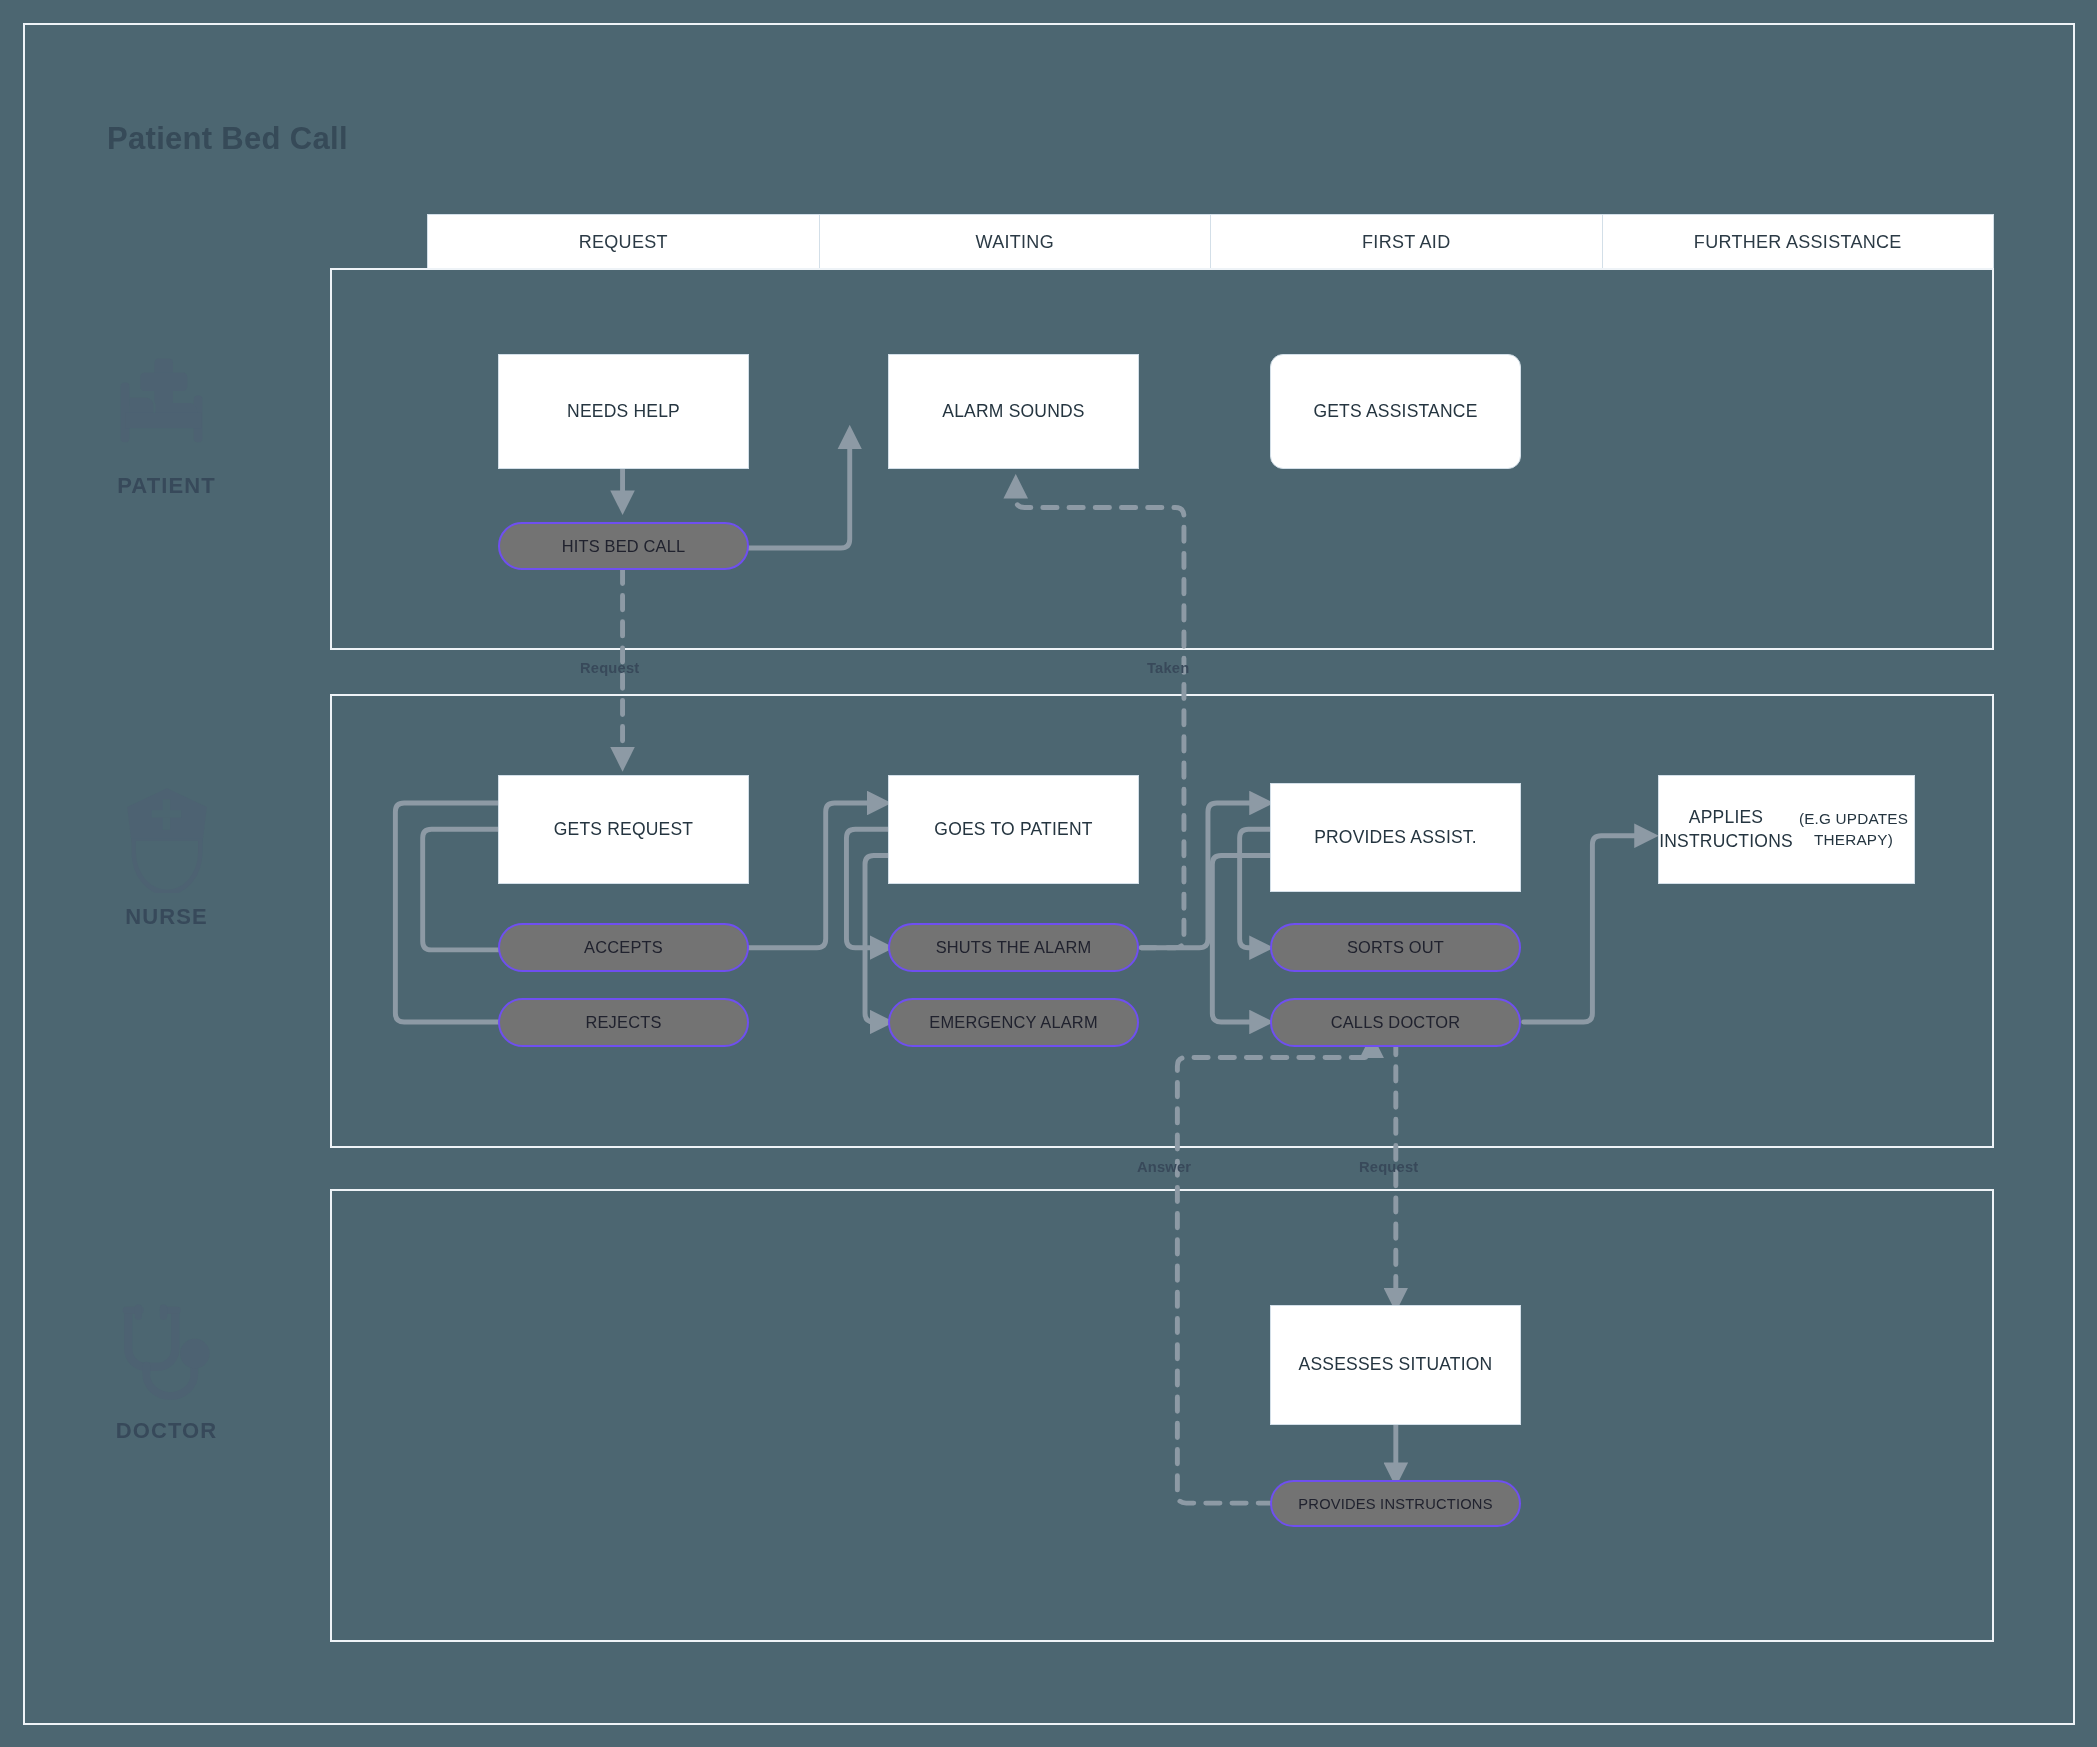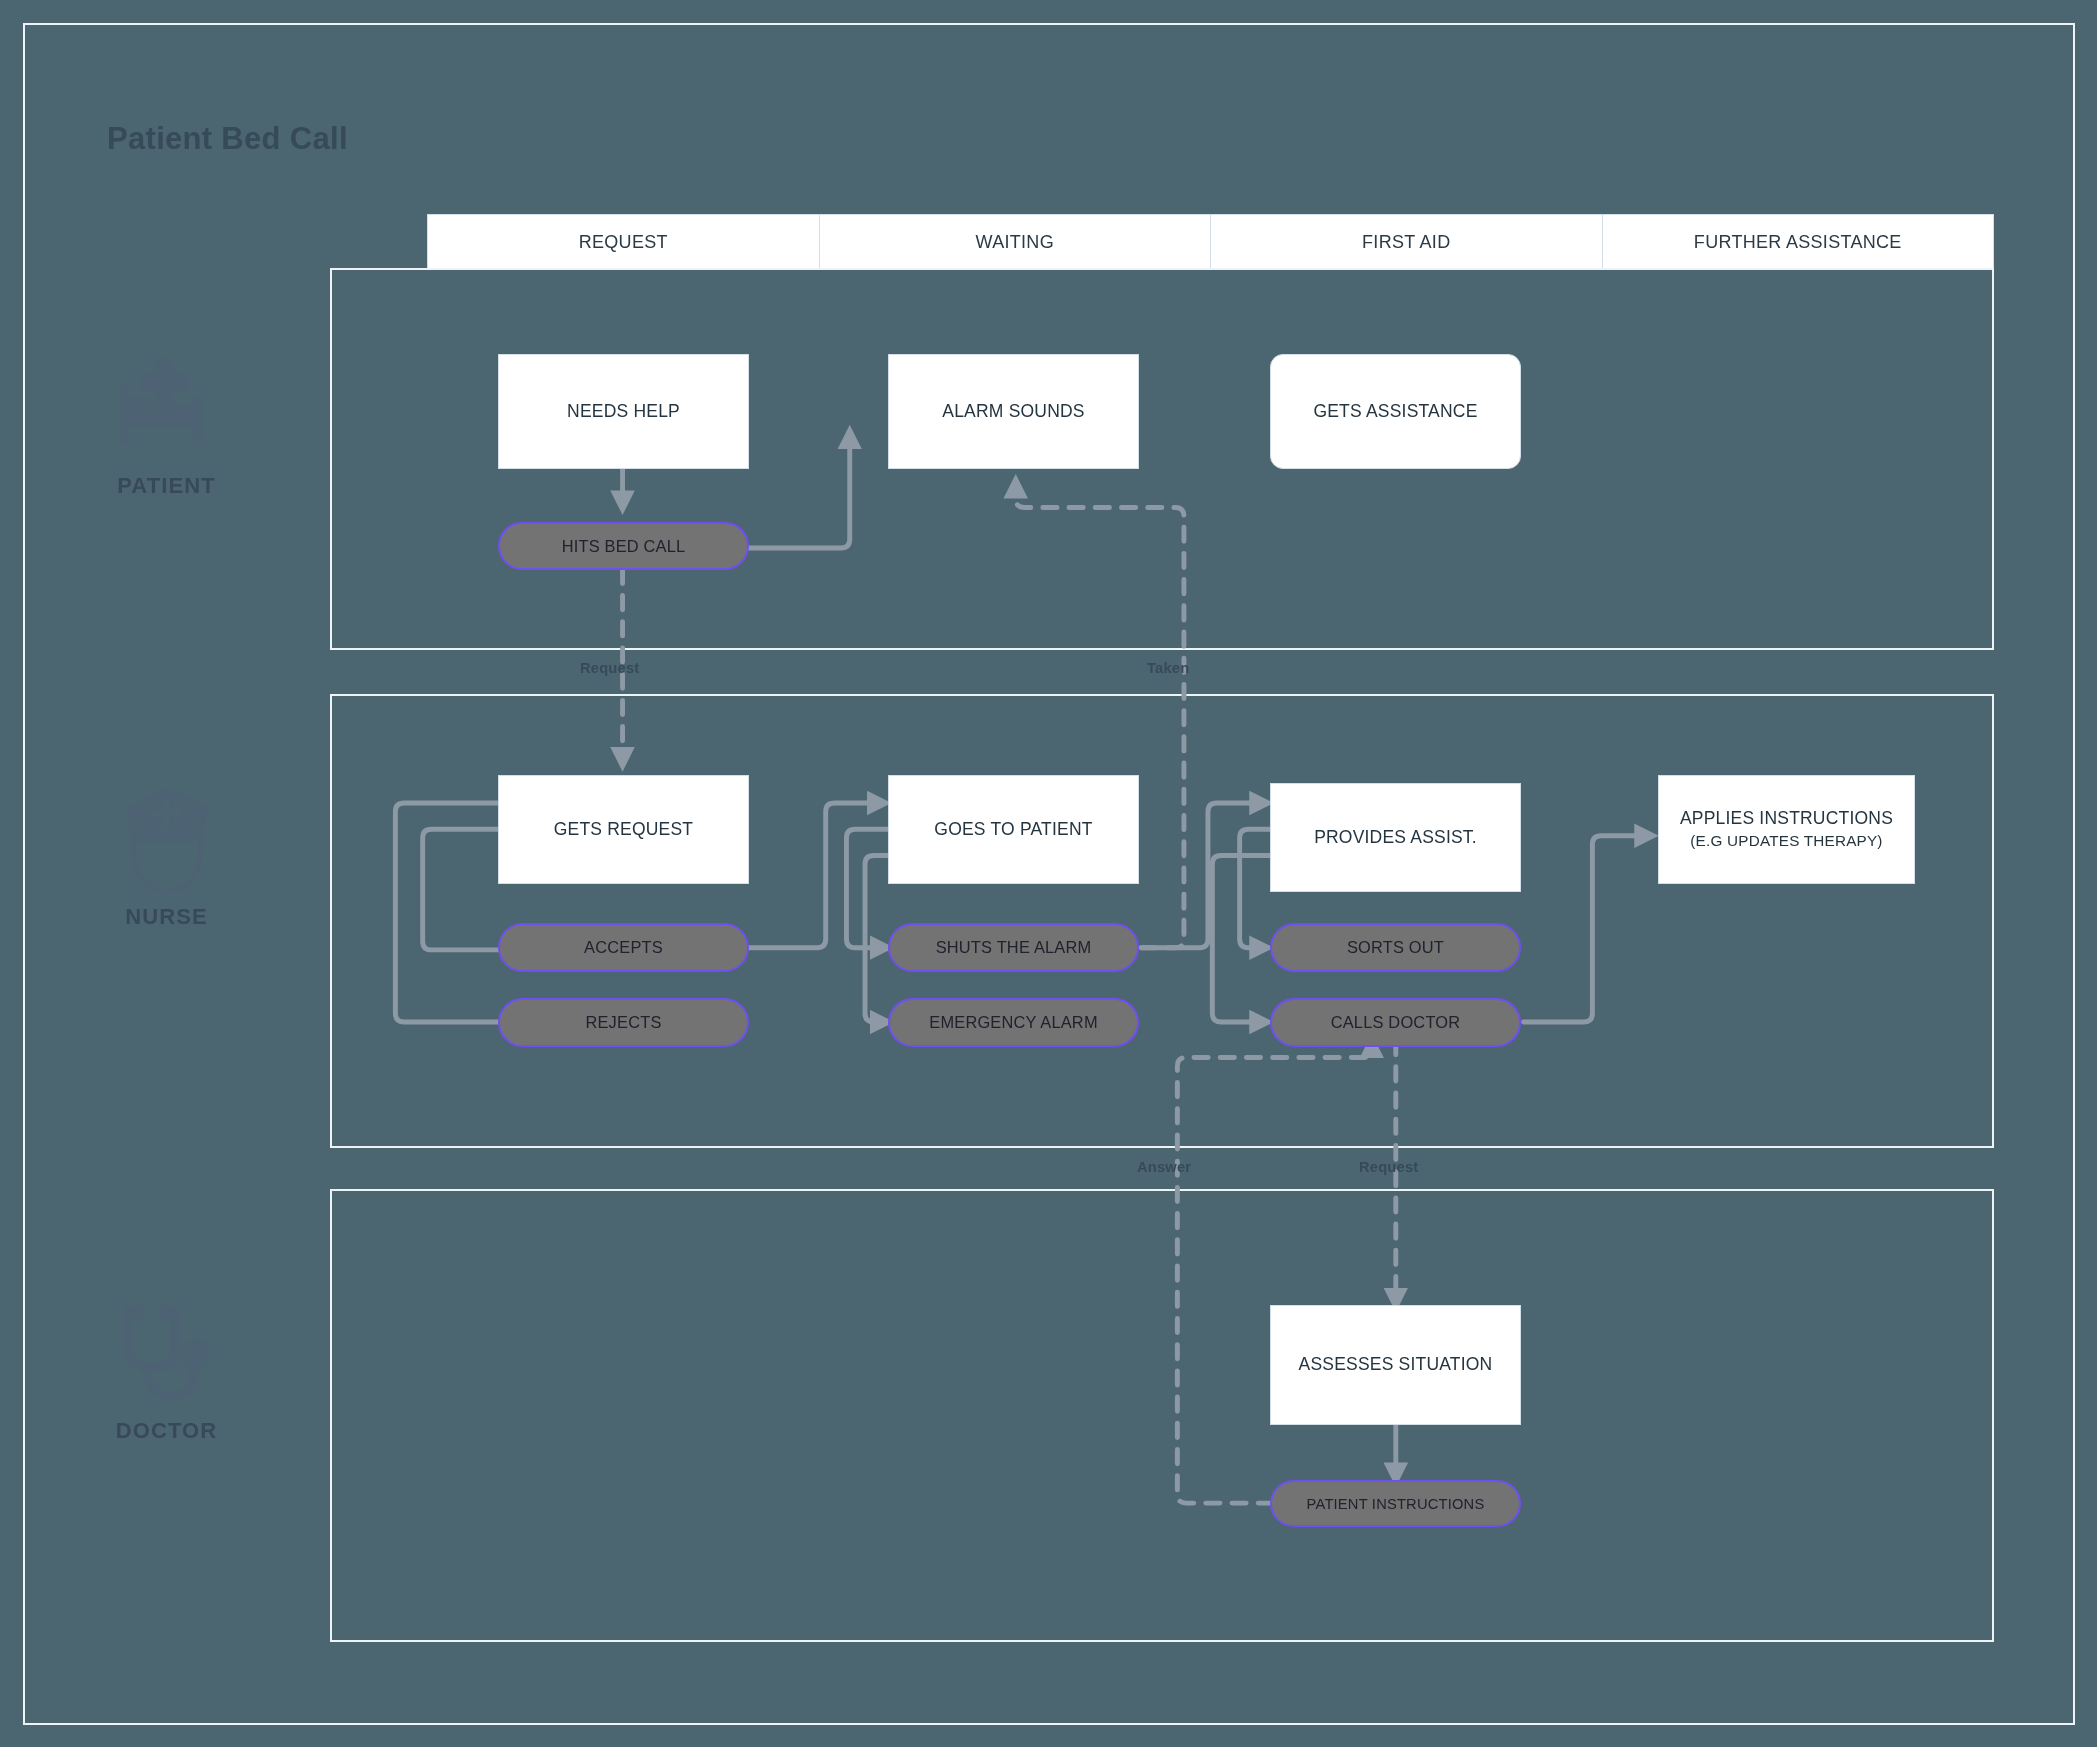--- a/index.html
+++ b/index.html
@@ -229,23 +229,23 @@
   <div class="node node-pill" style="left:888px;top:923px;width:251px;height:49px;">SHUTS THE ALARM</div>
 
   <div class="node node-pill" style="left:888px;top:998px;width:251px;height:49px;">EMERGENCY ALARM</div>
 
   <div class="node node-rect" style="left:1270px;top:775px;width:251px;height:109px;margin-top:8px;">PROVIDES ASSIST.</div>
 
   <div class="node node-pill" style="left:1270px;top:923px;width:251px;height:49px;">SORTS OUT</div>
 
   <div class="node node-pill" style="left:1270px;top:998px;width:251px;height:49px;">CALLS DOCTOR</div>
 
-  <div class="node node-rect" style="left:1658px;top:775px;width:257px;height:109px;flex-direction:column;text-align:center;">
+  <div class="node node-rect" style="left:1658px;top:775px;width:257px;height:109px;flex-direction:row;text-align:center;">
     <span>APPLIES INSTRUCTIONS</span>
     <span style="font-size:15.3px;">(E.G UPDATES THERAPY)</span>
   </div>
 
   <div class="node node-rect" style="left:1270px;top:1305px;width:251px;height:120px;">ASSESSES SITUATION</div>
 
-  <div class="node node-pill small" style="left:1270px;top:1480px;width:251px;height:47px;">PATIENT INSTRUCTIONS</div>
+  <div class="node node-pill small" style="left:1270px;top:1480px;width:251px;height:47px;">PROVIDES INSTRUCTIONS</div>
 
 </div>
 
 
 </body></html>

